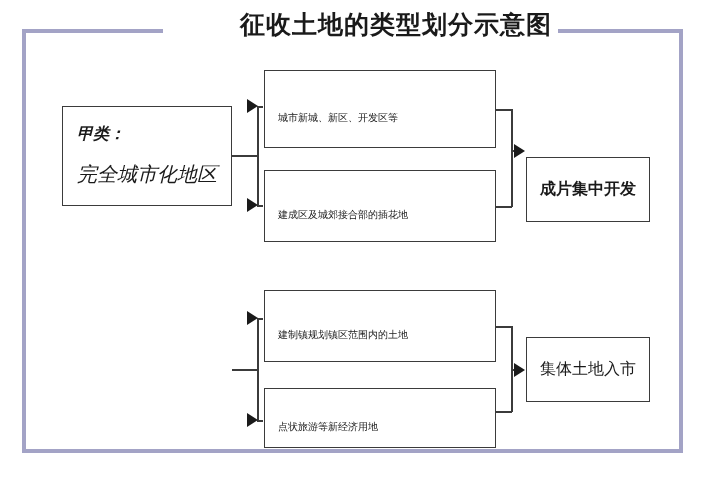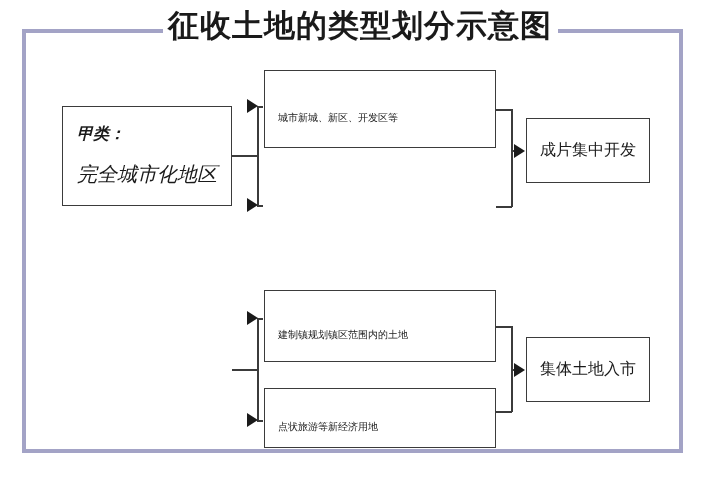--- a/index.html
+++ b/index.html
@@ -28,22 +28,22 @@
   .frame-bottom{ left: 22px;  top: 449px; width: 661px; height: 4px; }
   .frame-top-left  { left: 22px;  top: 29px; width: 141px; height: 4px; }
   .frame-top-right { left: 558px; top: 29px; width: 125px; height: 4px; }
 
   
   .title {
     position: absolute;
     left: 168px;
     top: 8px;
     width: 384px;
-    text-align: left;
-    font-size: 31px;
+    text-align: right;
+    font-size: 25px;
     font-weight: bold;
     color: #1a1a1a;
     letter-spacing: 1px;
     line-height: 34px;
     white-space: nowrap;
     font-family: "DejaVu Sans", "Liberation Sans", sans-serif;
   }
 
   
   .node {
@@ -86,21 +86,21 @@
     padding-top: 18px;
   }
 
   
   .res-box {
     align-items: center;
     justify-content: center;
     text-align: center;
     font-size: 16px;
   }
-  .res-box.bold { font-weight: normal; }
+  .res-box.bold { font-weight: bold; margin-top: 39px; }
 
   
   .conn {
     position: absolute;
     background: #3b3b3b;
   }
   .conn-h { height: 1.5px; }
   .conn-v { width: 1.5px; }
 
   .arrow {
@@ -135,20 +135,23 @@
   <div class="conn conn-v" style="left:257px; top:155px; height:51px;"></div>
   <div class="conn conn-h" style="left:257px; top:106px; width:6px;"></div>
   <div class="conn conn-h" style="left:257px; top:205px; width:6px;"></div>
   <div class="arrow" style="left:247px; top:99px;"></div>
   <div class="arrow" style="left:247px; top:198px;"></div>
 
   <div class="node mid-box" style="left:264px; top:70px; width:232px; height:78px;">
     <span class="line">城市新城、新区、开发区等</span>
   </div>
 
+  <div class="node mid-box" style="left:264px; top:170px; width:232px; height:72px;">
+    <span class="line">建成区及城郊接合部的插花地</span>
+  </div>
 
   <div class="conn conn-h" style="left:496px; top:109px; width:16px;"></div>
   <div class="conn conn-h" style="left:496px; top:206px; width:16px;"></div>
   <div class="conn conn-v" style="left:511px; top:109px; height:98px;"></div>
   <div class="conn conn-h" style="left:511px; top:150px; width:10px;"></div>
   <div class="arrow" style="left:514px; top:144px;"></div>
 
   <div class="node res-box bold" style="left:526px; top:118px; width:124px; height:65px;">
     <span class="line">成片集中开发</span>
   </div>

